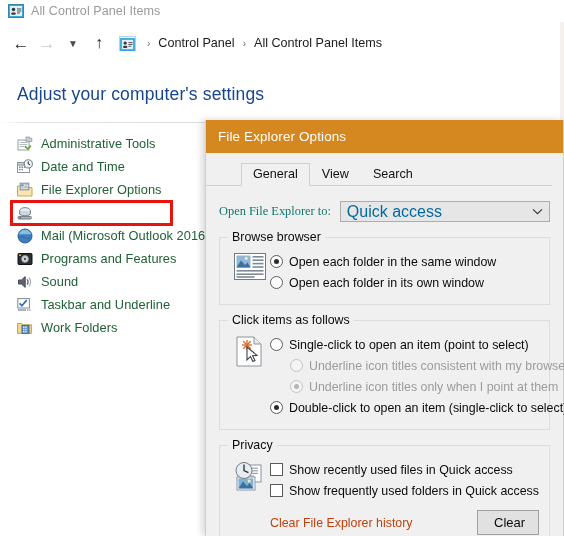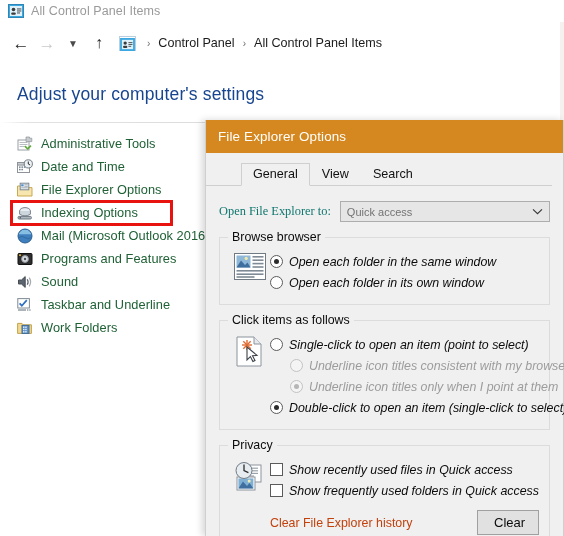--- a/index.html
+++ b/index.html
@@ -186,38 +186,38 @@
   .combo {
     margin-left: 9px;
     flex: 1 1 auto;
     height: 21px;
     background: #e6e6e6;
     border: 1px solid #adadad;
     display: flex; align-items: center;
     padding: 0 4px 0 6px;
     justify-content: space-between;
   }
-  .combo-val { font-size: 11px; color: #737373; }
+  .combo-val { font-size: 16px; color: #0369a1; }
   .combo-chev { font-size: 10px; color: #3a3a3a; padding-right: 2px; }
 
   
   .group {
     position: relative;
     margin-top: 15px;
     border: 1px solid #dcdcdc;
     padding: 13px 10px 11px 10px;
   }
   .group > .group-title {
     position: absolute;
     top: -8px; left: 8px;
     background: #f0f0f0;
     padding: 0 4px;
     font-size: 12.4px; color: #0b0b0b;
   }
-  .group-inner { display: flex; font-style: italic; }
+  .group-inner { display: flex; }
   .group-ico {
     width: 40px; flex: 0 0 40px;
     display: flex; align-items: flex-start; justify-content: center;
     padding-top: 2px;
   }
   .group-opts { flex: 1 1 auto; }
 
   .opt {
     display: flex; align-items: center;
     height: 21px;
@@ -374,21 +374,20 @@
 
       <div class="cp-item">
         <span class="cp-ico">
           <svg width="16" height="16" viewBox="0 0 16 16">
             <ellipse cx="8" cy="6" rx="5.4" ry="3.4" fill="#e8edf2" stroke="#7b858e"></ellipse>
             <path d="M2.6 6 L2.6 9.2 Q8 12.6 13.4 9.2 L13.4 6" fill="#cdd5dd" stroke="#7b858e"></path>
             <rect x="1" y="11.4" width="13.4" height="2.6" rx="1.1" fill="#aeb7c0" stroke="#6f7982"></rect>
             <circle cx="3.3" cy="12.7" r=".8" fill="#4a545e"></circle>
           </svg>
         </span>
-        <span class="cp-item-label">Indexing Options</span>
       </div>
 
       <div class="cp-item">
         <span class="cp-ico">
           <svg width="16" height="16" viewBox="0 0 16 16">
             <circle cx="8" cy="8" r="7" fill="#3f7fbd"></circle>
             <path d="M1.4 6.2 A7 7 0 0 1 14.6 6.2 Z" fill="#9fd3f0" opacity=".75"></path>
             <path d="M2 9.6 Q5 7.2 8 9.6 T14 9.6" stroke="#2a5c8d" stroke-width="1" fill="none" opacity=".6"></path>
             <circle cx="8" cy="8" r="7" fill="none" stroke="#2b5e91"></circle>
           </svg>

